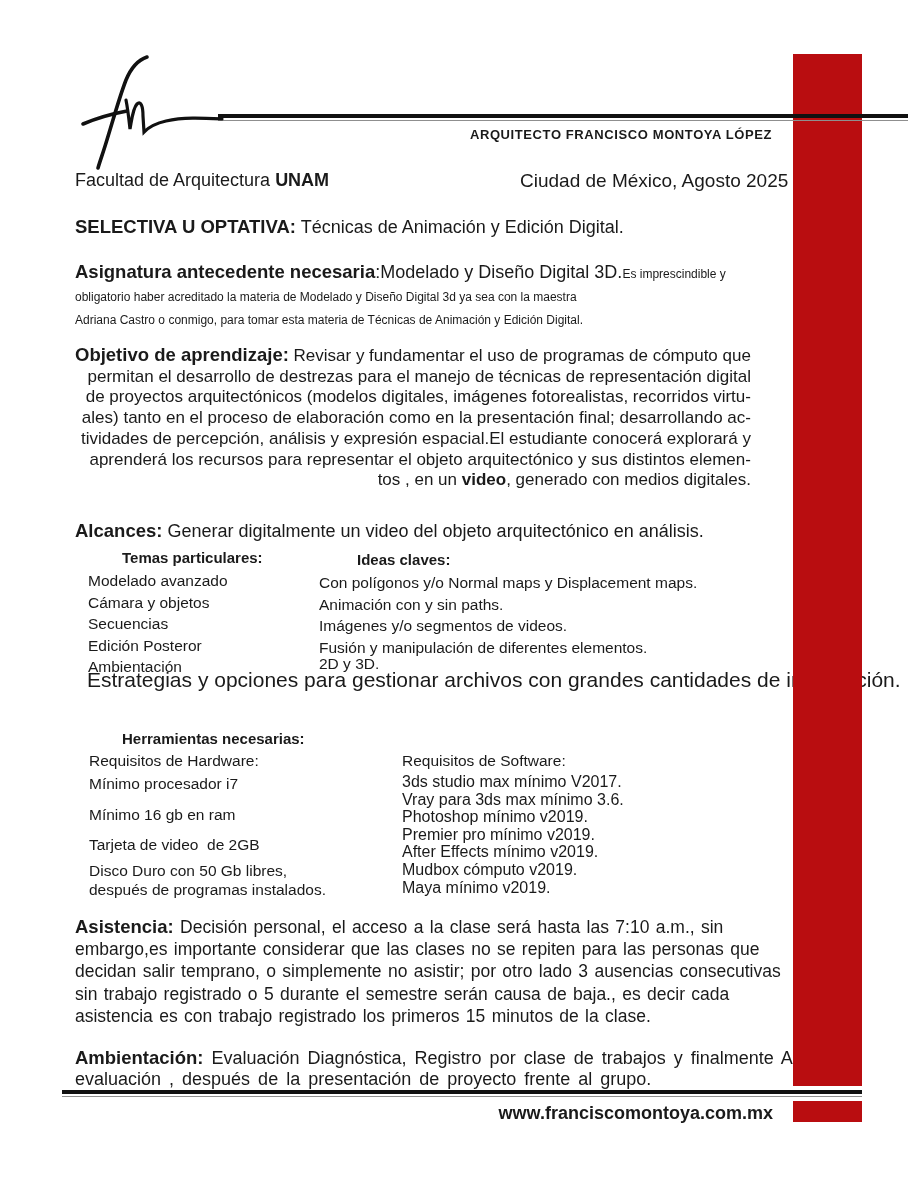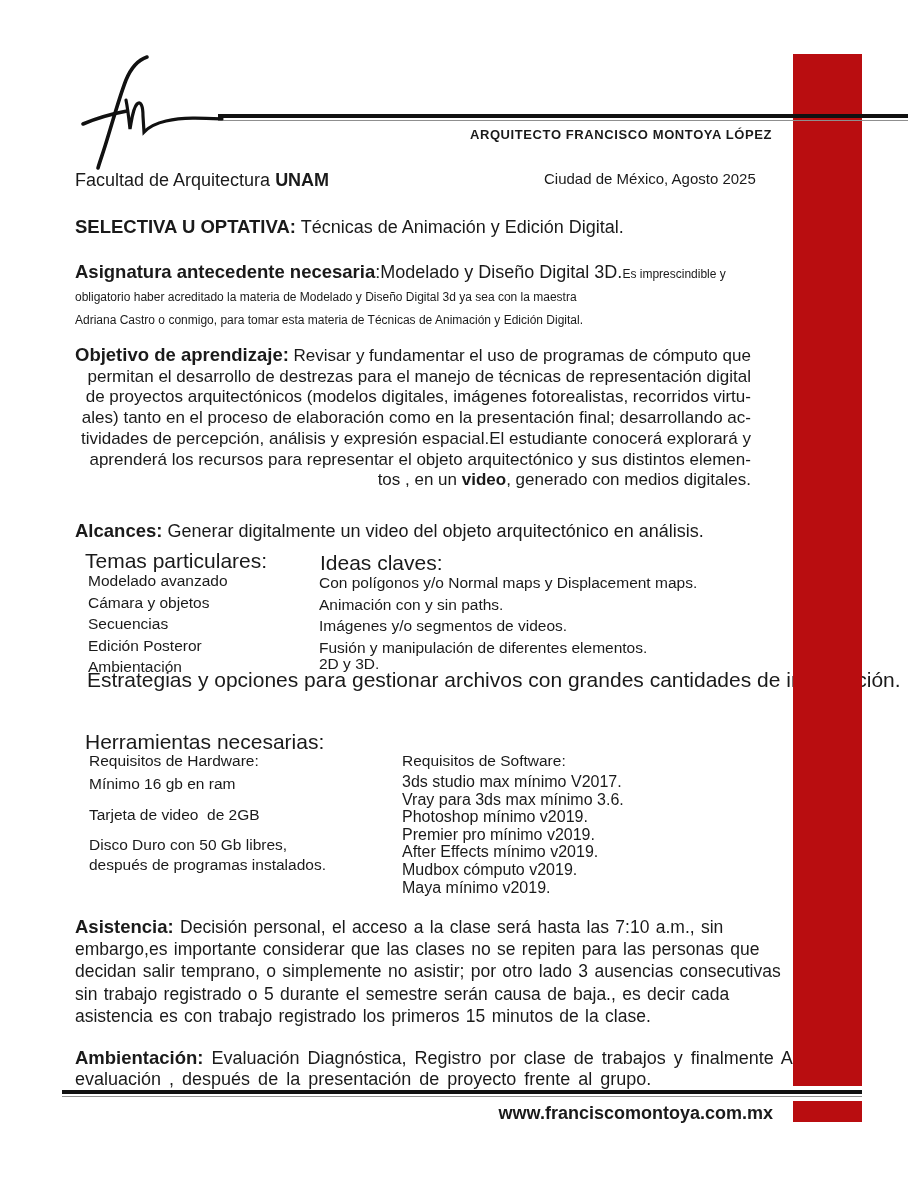--- a/index.html
+++ b/index.html
@@ -13,35 +13,35 @@
   
   .red-bar{left:793px;top:54px;width:69px;height:1032px;background:var(--red);z-index:1;}
   .red-square{left:793px;top:1101px;width:69px;height:21px;background:var(--red);z-index:1;}
   
   .header-rule{left:218px;top:114px;width:690px;height:4px;background:#111;z-index:2;}
   .header-rule-thin{left:218px;top:120px;width:690px;height:1px;background:#8f8f8f;z-index:2;}
   .footer-rule{left:62px;top:1090px;width:800px;height:4px;background:#111;z-index:2;}
   .footer-rule-thin{left:62px;top:1096px;width:800px;height:1px;background:#8f8f8f;z-index:2;}
   .architect{top:127px;right:148px;font-size:13px;font-weight:bold;letter-spacing:.6px;white-space:pre;}
   .faculty{left:75px;top:170px;font-size:18px;white-space:pre;}
-  .dateloc{left:544px;top:170px;font-size:15px;white-space:pre;}
+  .dateloc{left:520px;top:170px;font-size:19px;white-space:pre;}
   
   .para{left:75px;font-size:17.5px;line-height:22px;white-space:pre;}
   .para b{font-size:18.5px;}
   .p-selectiva{top:216px;font-size:18px;}
   .p-asignatura{top:261px;line-height:21px;}
   .p-asignatura .lead{font-size:18px;}
   .p-asignatura .small{font-size:12px;}
   .p-objetivo{top:345px;font-size:17px;line-height:20.7px;text-align:right;}
   .p-objetivo b.inline{font-size:17px;}
   .p-alcances{top:520px;font-size:18px;}
   .p-asistencia{top:916px;line-height:22.2px;word-spacing:1.5px;}
   .p-acreditacion{top:1047px;font-size:18px;line-height:21px;word-spacing:3px;}
   
-  .sec-heading{font-size:21px;font-weight:normal;white-space:pre;}
+  .sec-heading{font-size:15px;font-weight:bold;white-space:pre;margin-left:37px;}
   .t-heading{left:85px;top:549px;}
   .i-heading{left:320px;top:551px;}
   .t-items{left:88px;top:570px;}
   .i-items{left:319px;top:572px;}
   .item{font-size:15.5px;line-height:21.5px;white-space:pre;}
   .i-items .item:nth-child(5){margin-top:-5px;}
   .estrategias{left:87px;top:668px;font-size:21px;white-space:pre;}
   
   .h-heading{left:85px;top:730px;}
   .col-heading{font-size:15.5px;white-space:pre;}
@@ -113,20 +113,21 @@
     <div class="item">Fusión y manipulación de diferentes elementos.</div>
     <div class="item">2D y 3D.</div>
   </div>
 
   <div class="abs estrategias">Estrategias y opciones para gestionar archivos con grandes cantidades de información.</div>
 
   <div class="abs sec-heading h-heading">Herramientas necesarias:</div>
 
   <div class="abs col-heading hw-heading">Requisitos de Hardware:</div>
   <div class="abs hw-items">
+    <div class="item">Mínimo procesador i7</div>
     <div class="item">Mínimo 16 gb en ram</div>
     <div class="item">Tarjeta de video  de 2GB</div>
     <div class="item">Disco Duro con 50 Gb libres,
 después de programas instalados.</div>
   </div>
 
   <div class="abs col-heading sw-heading">Requisitos de Software:</div>
   <div class="abs sw-items">
     <div class="item">3ds studio max mínimo V2017.</div>
     <div class="item">Vray para 3ds max mínimo 3.6.</div>

